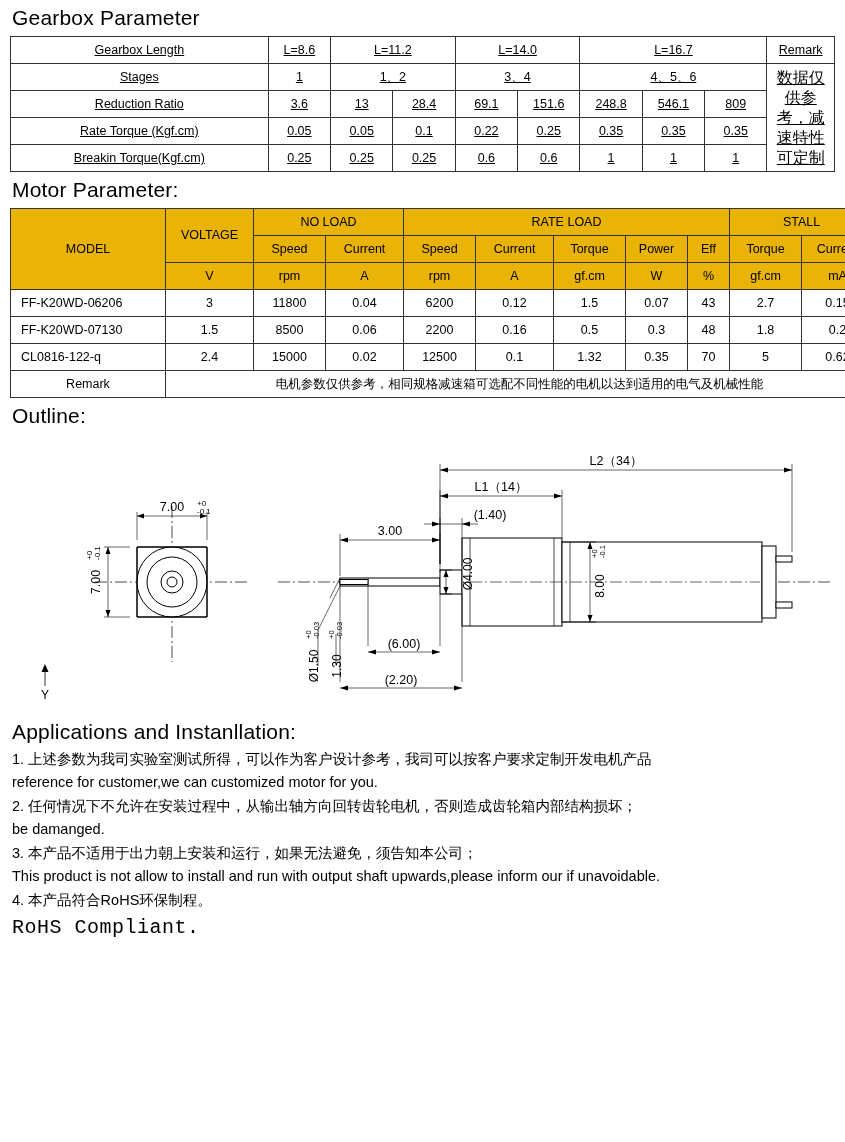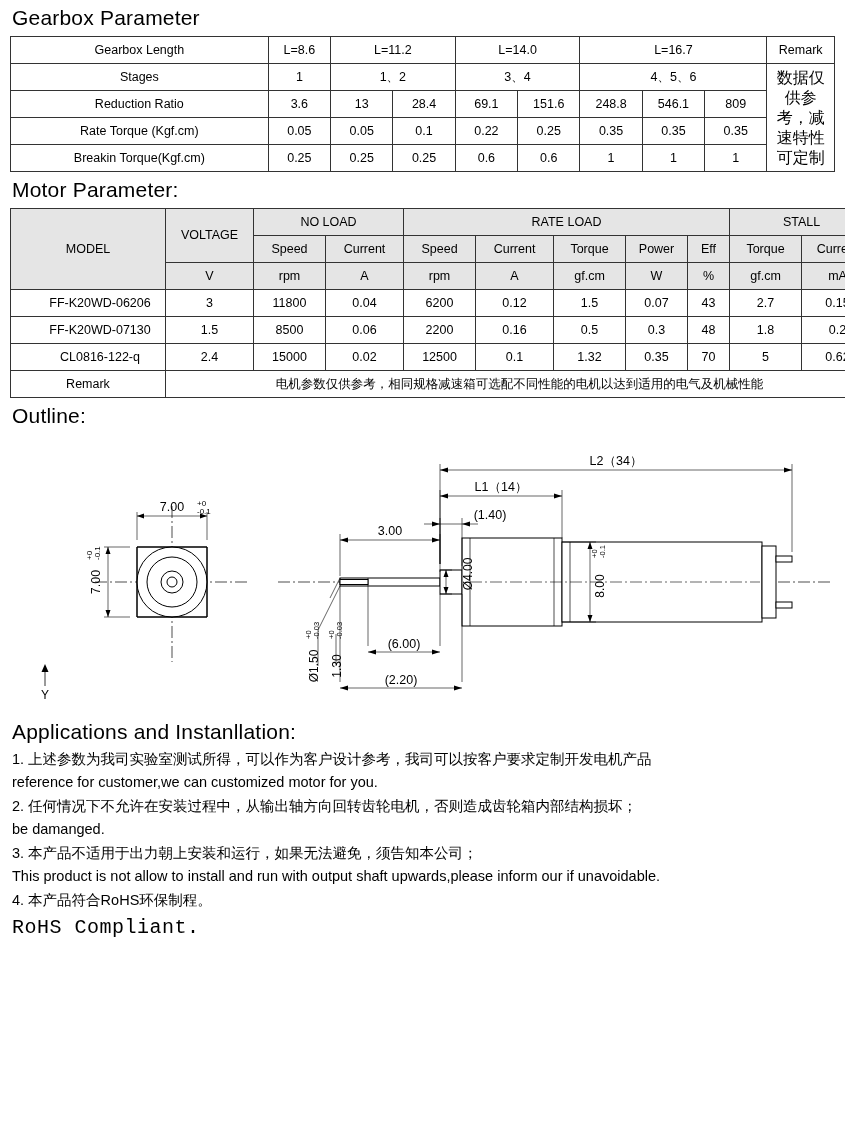--- a/index.html
+++ b/index.html
@@ -40,40 +40,40 @@
     padding: 2px 2px;
     background: #fff;
     line-height: 1.15;
   }
 
   
   #gearbox-table {
     width: 825px;
     margin: 2px 0 0 10px;
   }
-  #gearbox-table td { height: 22px; }
+  #gearbox-table td { height: 22px; text-decoration: underline; }
   #gearbox-table td.label { text-align: center; }
   #gearbox-table td.remark-cell {
     font-size: 16px;
     line-height: 1.25;
     vertical-align: middle;
     padding: 1px 3px;
   }
 
   
   .sub2 { margin-top: 10px; }
   #motor-table {
     width: 825px;
     margin: 2px 0 0 10px;
   }
   #motor-table td { height: 22px; }
   #motor-table td.hdr {
-    background: #e5e5e5;
-  }
-  #motor-table td.model-cell { text-align: center; padding-left: 26px; }
+    background: #eab308;
+  }
+  #motor-table td.model-cell { text-align: left; padding-left: 10px; }
   #motor-table td.remark-row-label { background:#fff; }
   #motor-table td.remark-text { font-size: 12.5px; }
 
   
   .outline-wrap {
     position: relative;
     width: 845px;
     height: 280px;
     margin-top: 2px;
   }

